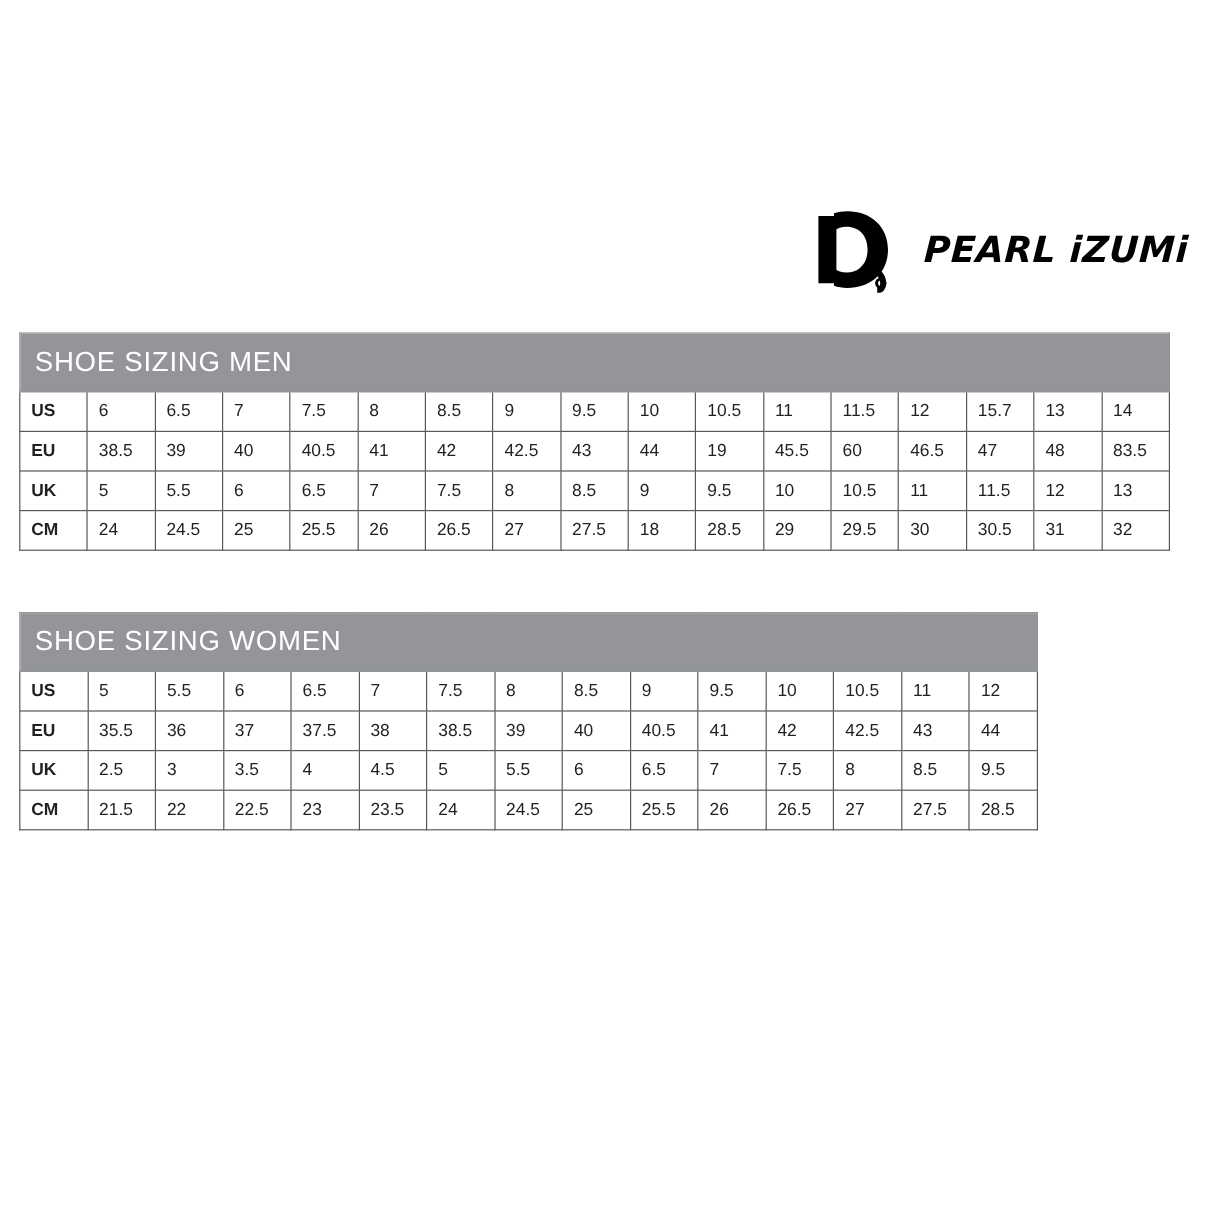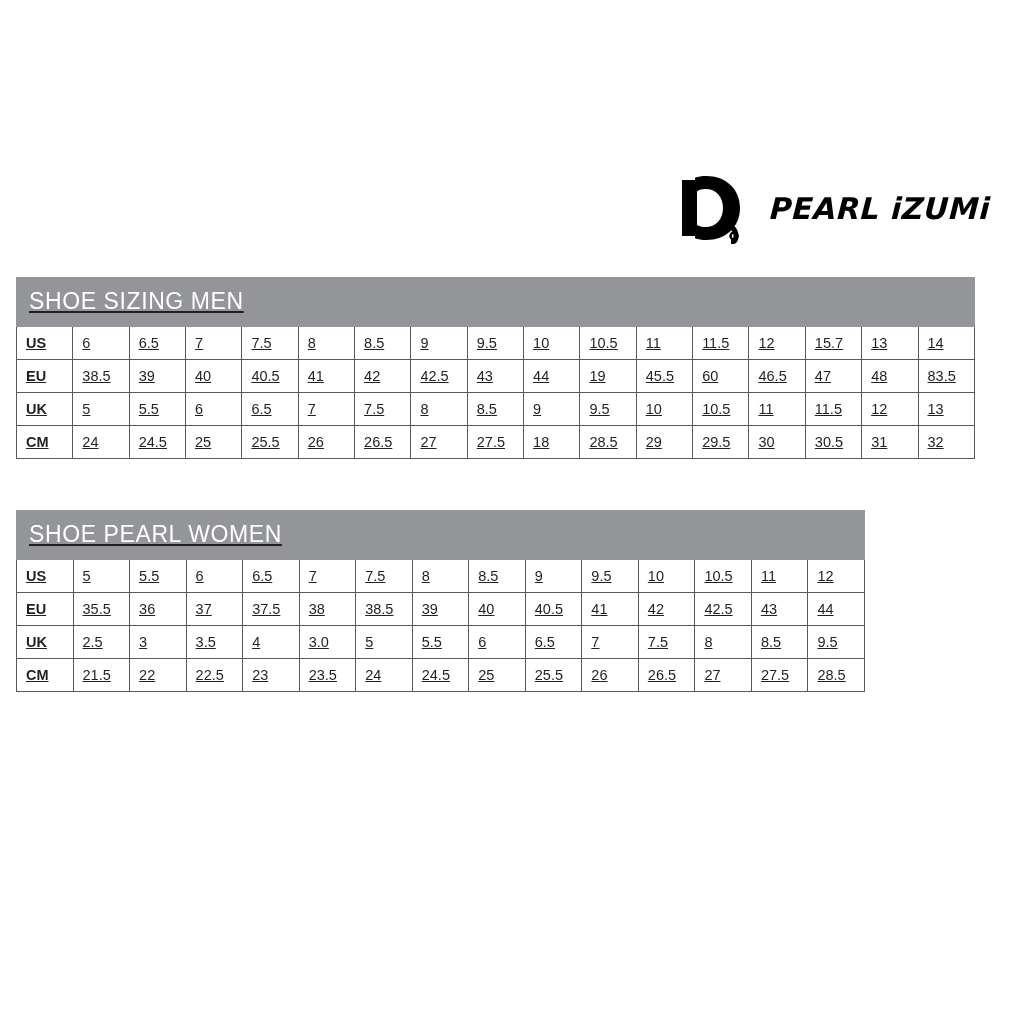--- a/index.html
+++ b/index.html
@@ -43,21 +43,20 @@
     white-space: nowrap;
     transform: skewX(-3deg);
   }
 
   
   .size-table {
     position: absolute;
     border-collapse: collapse;
     table-layout: fixed;
     font-size: 14.5px;
-    text-decoration: underline;
   }
   .size-table .caption-row td {
     background: #939598;
     color: #ffffff;
     font-size: 23px;
     font-weight: normal;
     letter-spacing: 0.6px;
     padding: 10px 12px 11px 12px;
     border: 1px solid #939598;
     text-align: left;
@@ -183,21 +182,21 @@
       <td>30.5</td>
       <td>31</td>
       <td>32</td>
     </tr>
   </tbody>
 </table>
 
 <table class="size-table" id="women-table">
   <tbody>
     <tr class="caption-row">
-      <td colspan="15">SHOE PEARL WOMEN</td>
+      <td colspan="15">SHOE SIZING WOMEN</td>
     </tr>
     <tr>
       <td class="rowhead">US</td>
       <td>5</td>
       <td>5.5</td>
       <td>6</td>
       <td>6.5</td>
       <td>7</td>
       <td>7.5</td>
       <td>8</td>
@@ -225,21 +224,21 @@
       <td>42.5</td>
       <td>43</td>
       <td>44</td>
     </tr>
     <tr>
       <td class="rowhead">UK</td>
       <td>2.5</td>
       <td>3</td>
       <td>3.5</td>
       <td>4</td>
-      <td>3.0</td>
+      <td>4.5</td>
       <td>5</td>
       <td>5.5</td>
       <td>6</td>
       <td>6.5</td>
       <td>7</td>
       <td>7.5</td>
       <td>8</td>
       <td>8.5</td>
       <td>9.5</td>
     </tr>

